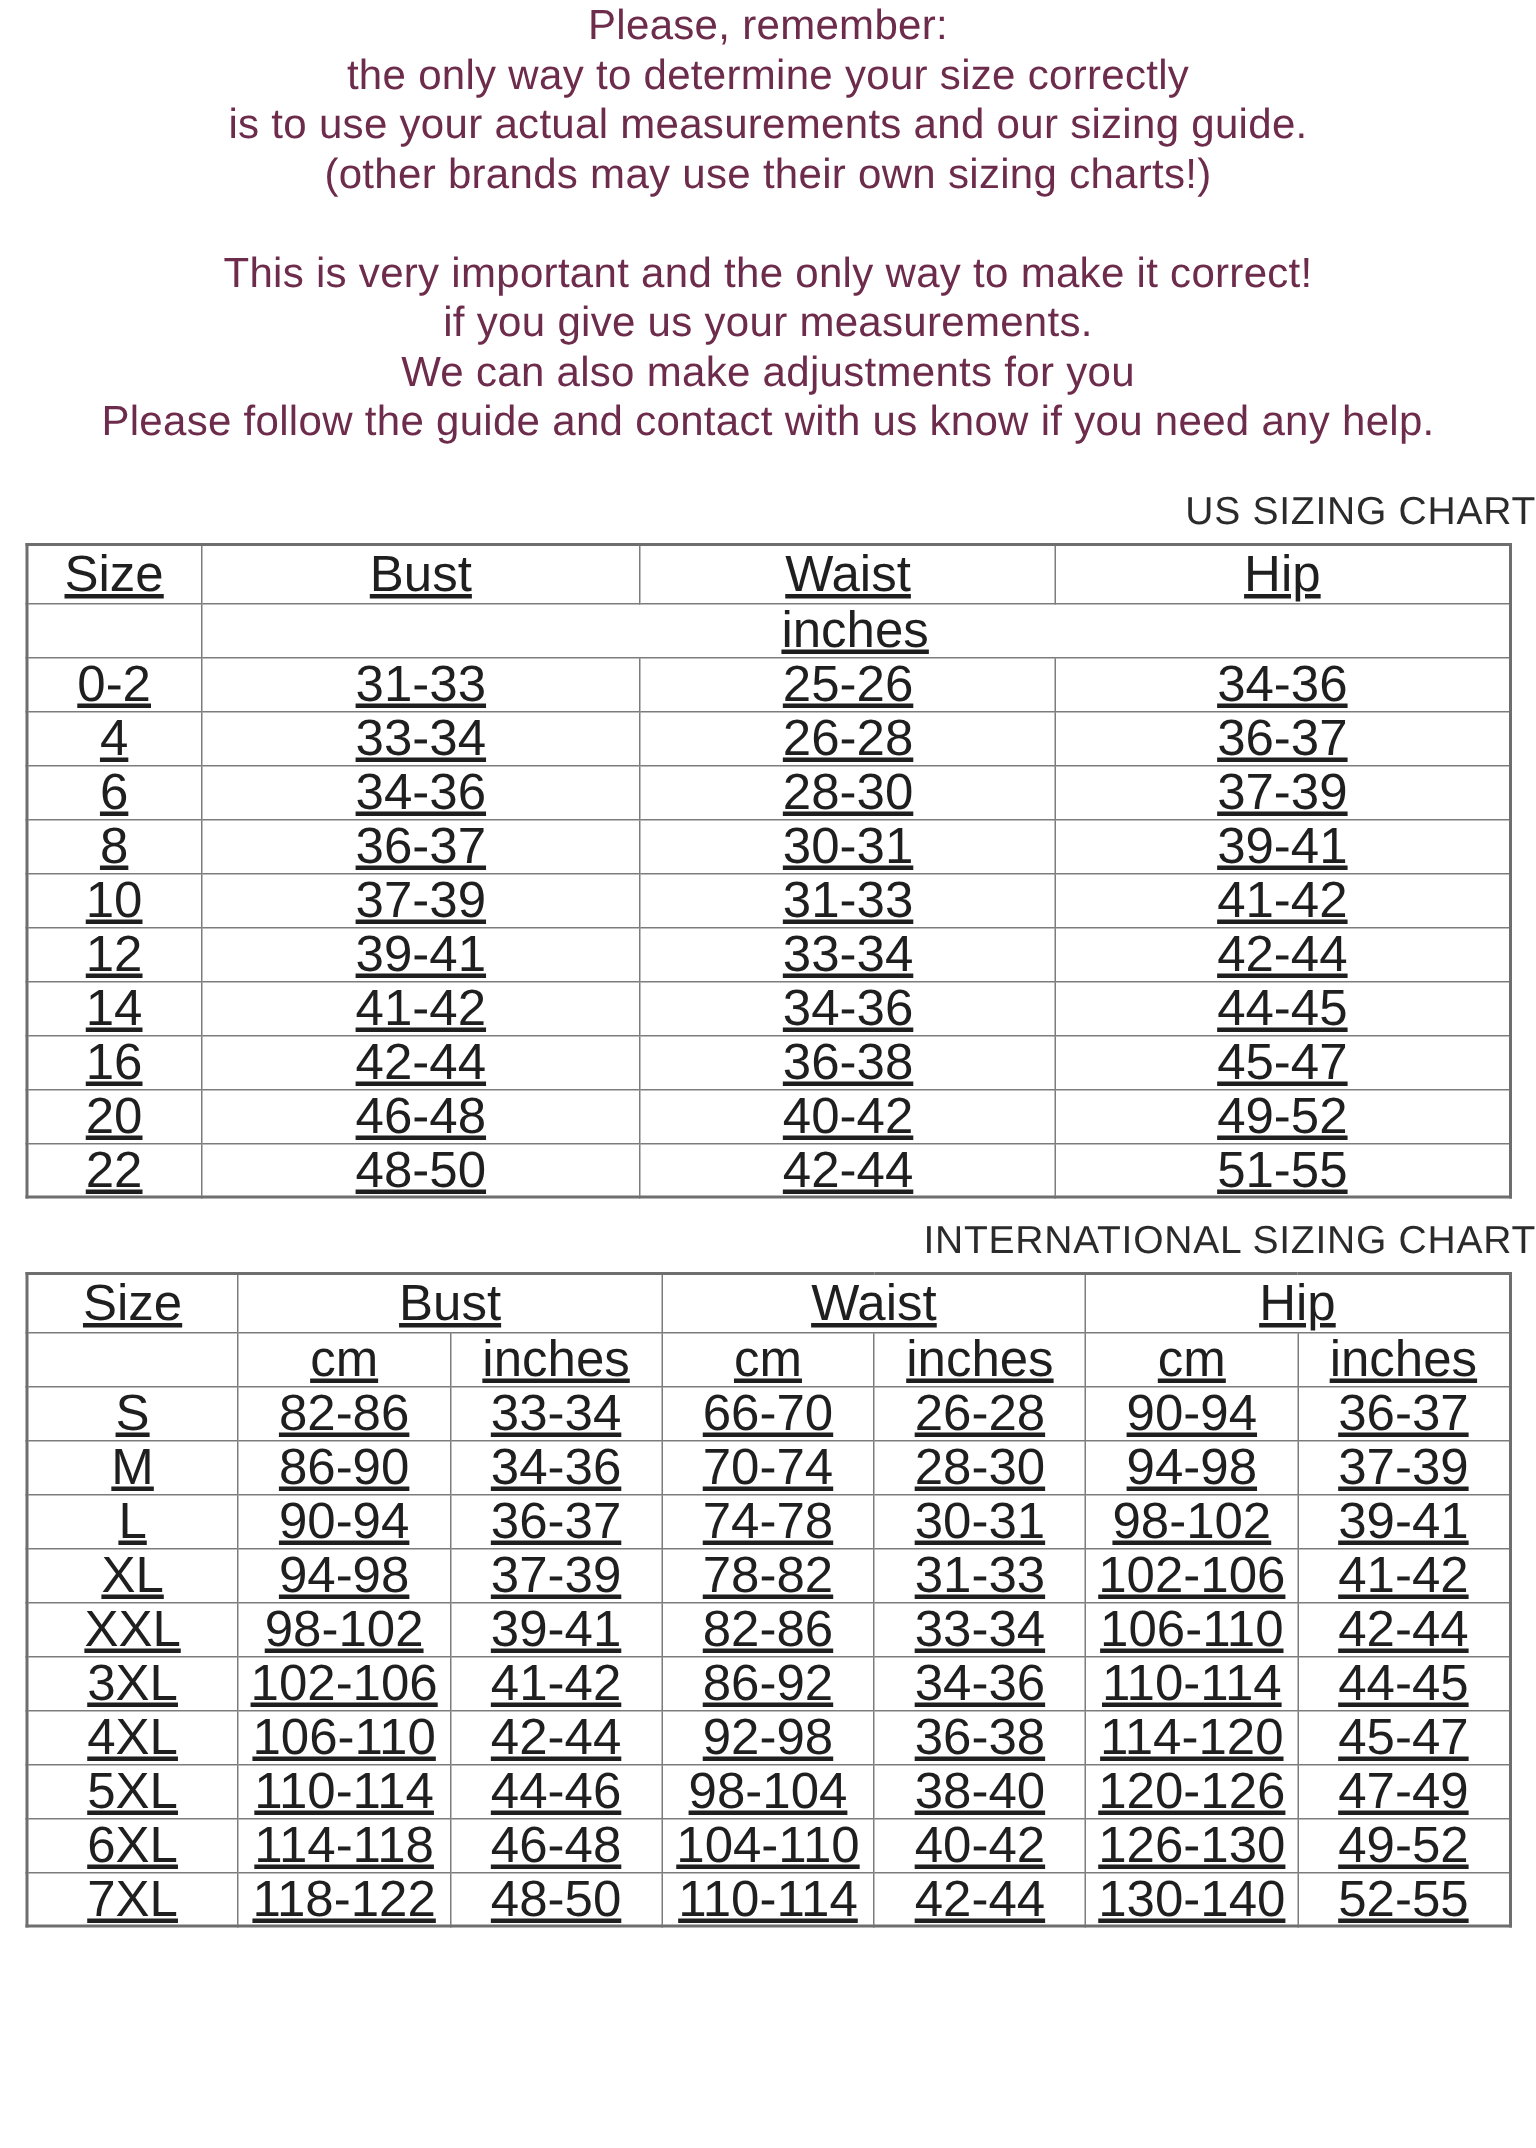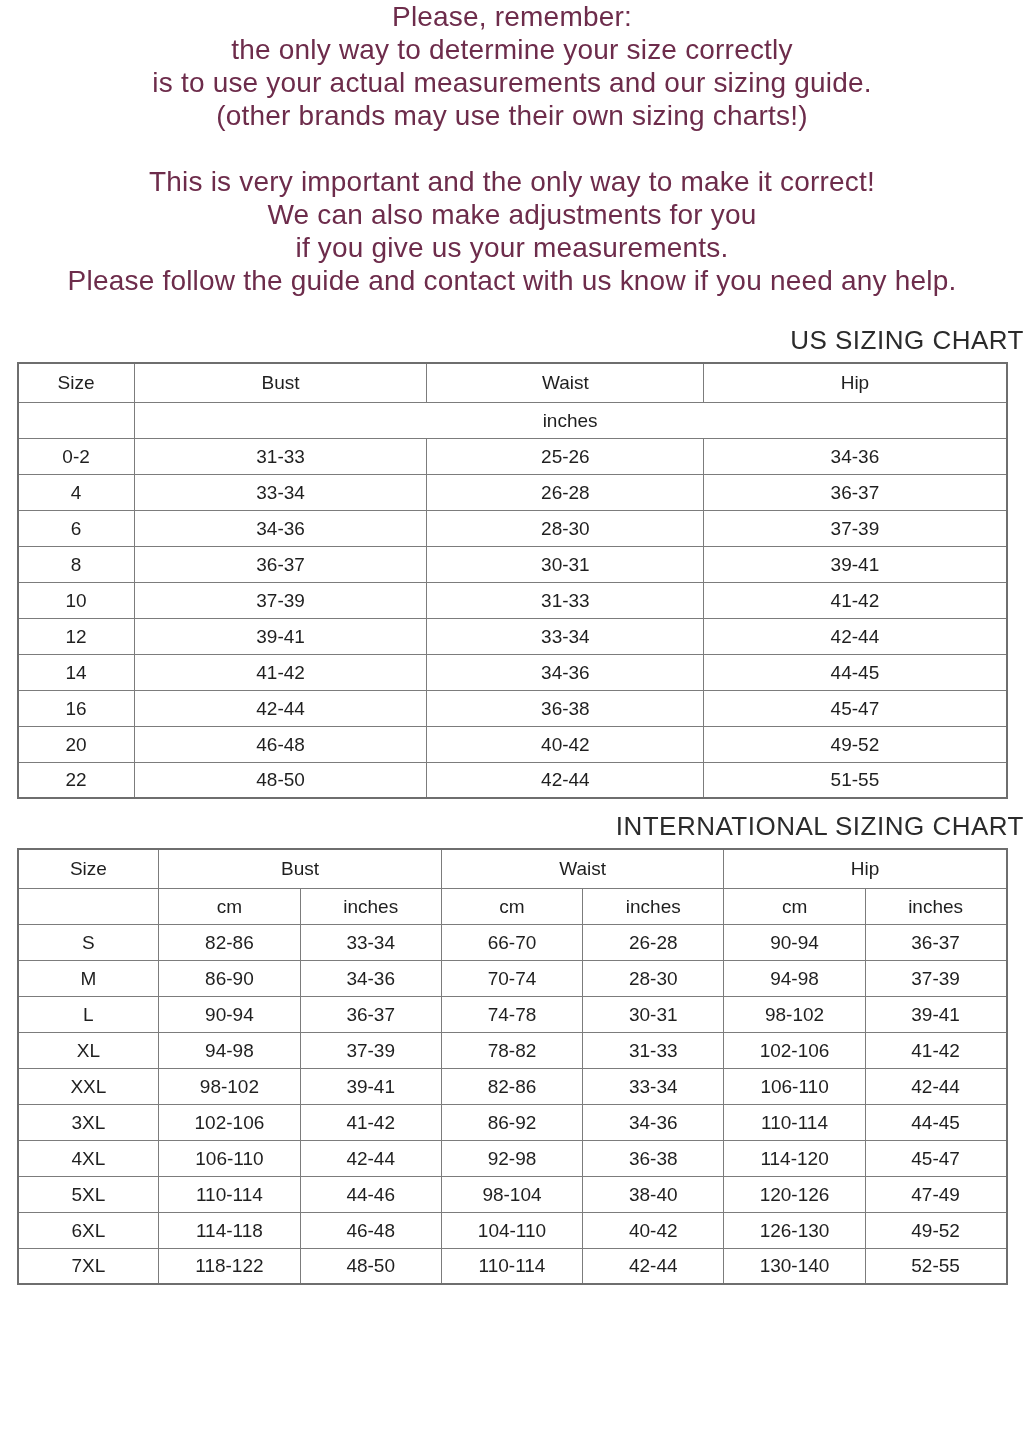--- a/index.html
+++ b/index.html
@@ -39,22 +39,23 @@
   }
   .us-title   { margin-top: 30px; margin-bottom: 9px; }
   .intl-title { margin-top: 14px; margin-bottom: 9px; }
 
   table.sizing-table {
     width: 991px;
     margin: 0 auto;
     border-collapse: collapse;
     table-layout: fixed;
     color: var(--table-text);
-    font-size: 19px;
+    font-size: 34px;
     border: 2px solid var(--border-outer);
+    text-decoration: underline;
   }
   table.sizing-table td {
     border: 1.5px solid var(--border-inner);
     text-align: center;
     vertical-align: middle;
     padding: 0;
     height: 36px;
     line-height: 1;
     white-space: nowrap;
     overflow: hidden;
@@ -75,22 +76,22 @@
 
   <div class="intro">
     <div class="intro-block">
       <div class="intro-line">Please, remember:</div>
       <div class="intro-line">the only way to determine your size correctly</div>
       <div class="intro-line">is to use your actual measurements and our sizing guide.</div>
       <div class="intro-line">(other brands may use their own sizing charts!)</div>
     </div>
     <div class="intro-block intro-block-2">
       <div class="intro-line">This is very important and the only way to make it correct!</div>
+      <div class="intro-line">if you give us your measurements.</div>
       <div class="intro-line">We can also make adjustments for you</div>
-      <div class="intro-line">if you give us your measurements.</div>
       <div class="intro-line">Please follow the guide and contact with us know if you need any help.</div>
     </div>
   </div>
 
   <div class="chart-title us-title">US SIZING CHART</div>
 
   <table class="sizing-table">
     <colgroup>
       <col class="us-c1">
         <col class="us-c2">

